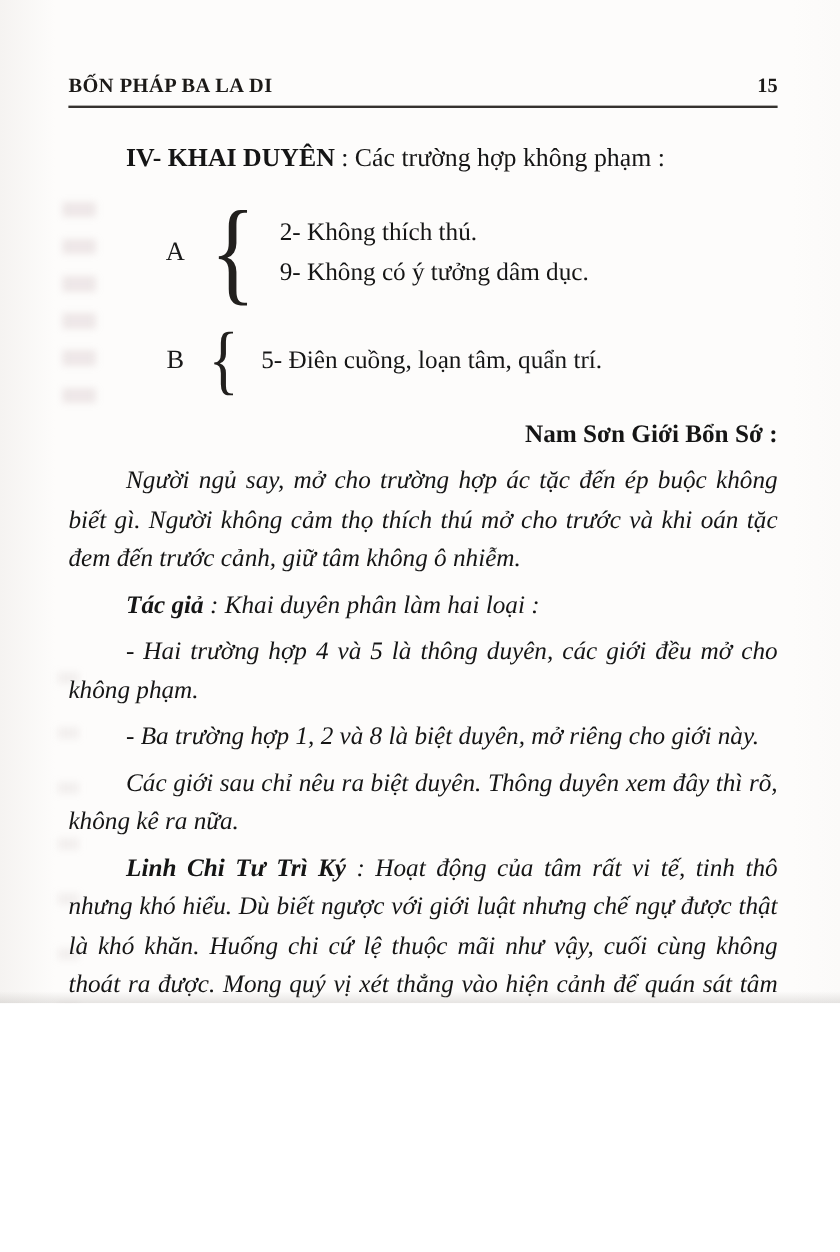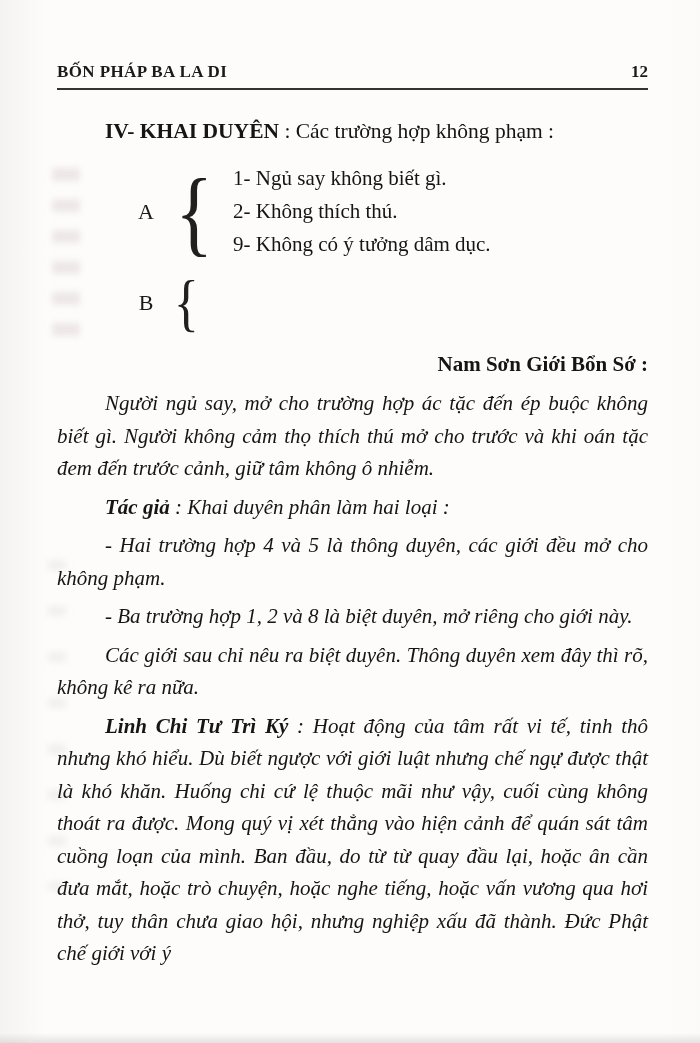--- a/index.html
+++ b/index.html
@@ -4,21 +4,21 @@
 <style>
   html, body { margin: 0; padding: 0; }
   body {
     width: 700px; height: 1043px;
     background: #ffffff;
     font-family: "Liberation Serif", serif;
     color: #151515;
   }
   .page {
     position: relative;
-    width: 700px; height: 1043px;
+    width: 700px; height: 836px;
     overflow: hidden;
     background: linear-gradient(90deg, #f5f3f1 0px, #fdfcfb 46px, #fdfcfb 660px, #fbfaf9 700px);
   }
   
   .bleed {
     position: absolute; left: 52px; top: 168px;
     width: 28px; height: 180px;
     background: repeating-linear-gradient(180deg,
       rgba(185,160,165,0.22) 0 13px, rgba(255,255,255,0) 13px 31px);
     filter: blur(3px);
@@ -99,39 +99,39 @@
 <body>
 
 <div class="page">
   <div class="bleed"></div>
   <div class="bleed2"></div>
 
   <div class="inner">
 
     <header>
       <span class="running-title">BỐN PHÁP BA LA DI</span>
-      <span class="page-number">12</span>
+      <span class="page-number">15</span>
     </header>
 
     <p class="heading"><b>IV- KHAI DUYÊN</b><span> : Các trường hợp không phạm :</span></p>
 
     <div class="group">
       <span class="glabel">A</span>
       <span class="brace b3">{</span>
       <div class="gitems">
-        <div>1- Ngủ say không biết gì.</div>
         <div>2- Không thích thú.</div>
         <div>9- Không có ý tưởng dâm dục.</div>
       </div>
     </div>
 
     <div class="group second">
       <span class="glabel">B</span>
       <span class="brace b2">{</span>
       <div class="gitems">
+        <div>5- Điên cuồng, loạn tâm, quẩn trí.</div>
       </div>
     </div>
 
     <p class="subhead">Nam Sơn Giới Bổn Sớ :</p>
 
     <p class="para">Người ngủ say, mở cho trường hợp ác tặc đến ép buộc không biết gì. Người không cảm thọ thích thú mở cho trước và khi oán tặc đem đến trước cảnh, giữ tâm không ô nhiễm.</p>
 
     <p class="para"><b>Tác giả</b><span> : Khai duyên phân làm hai loại :</span></p>
 
     <p class="para">- Hai trường hợp 4 và 5 là thông duyên, các giới đều mở cho không phạm.</p>

